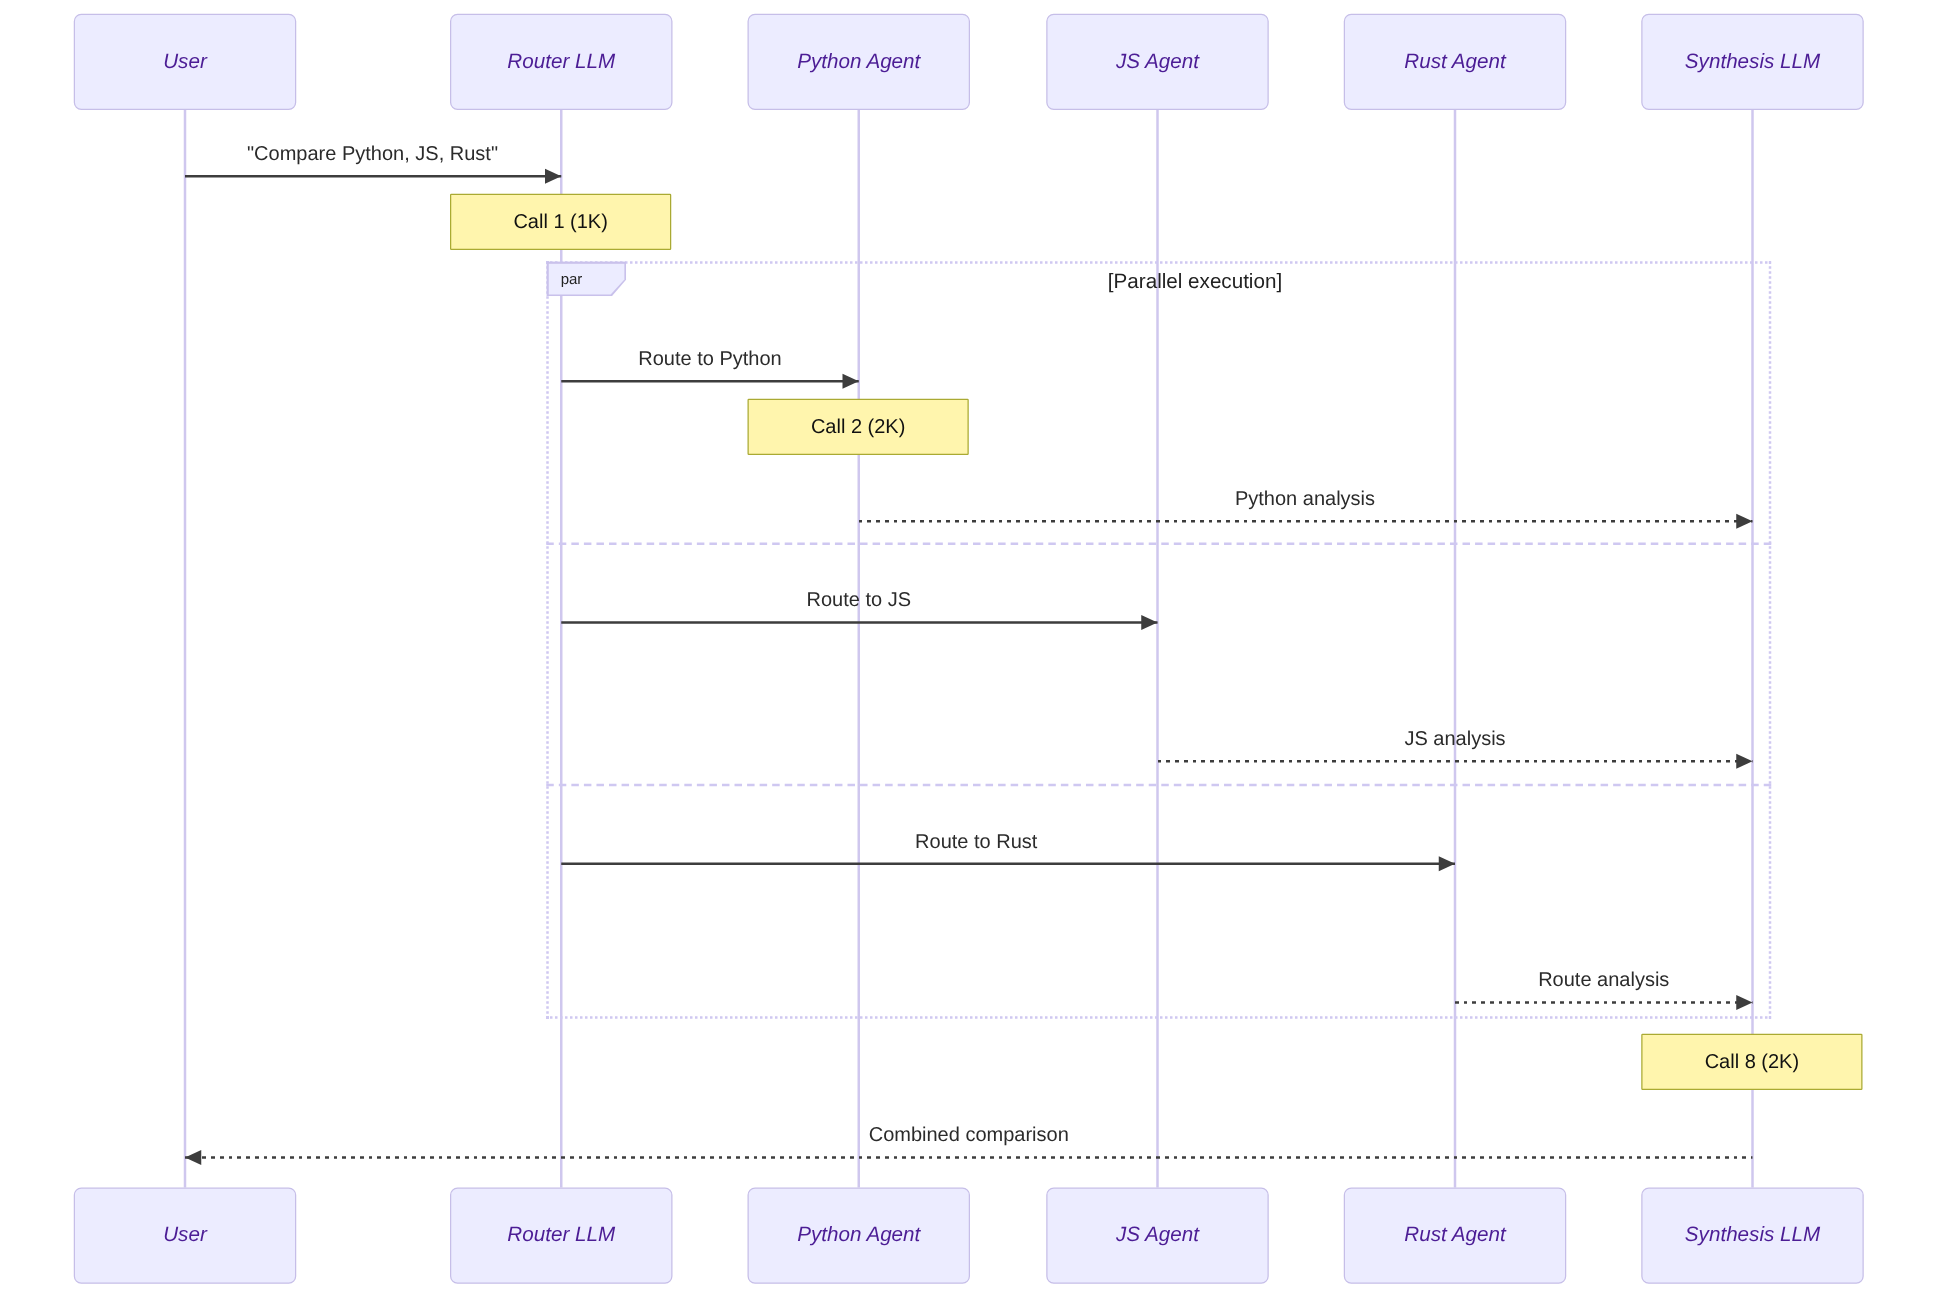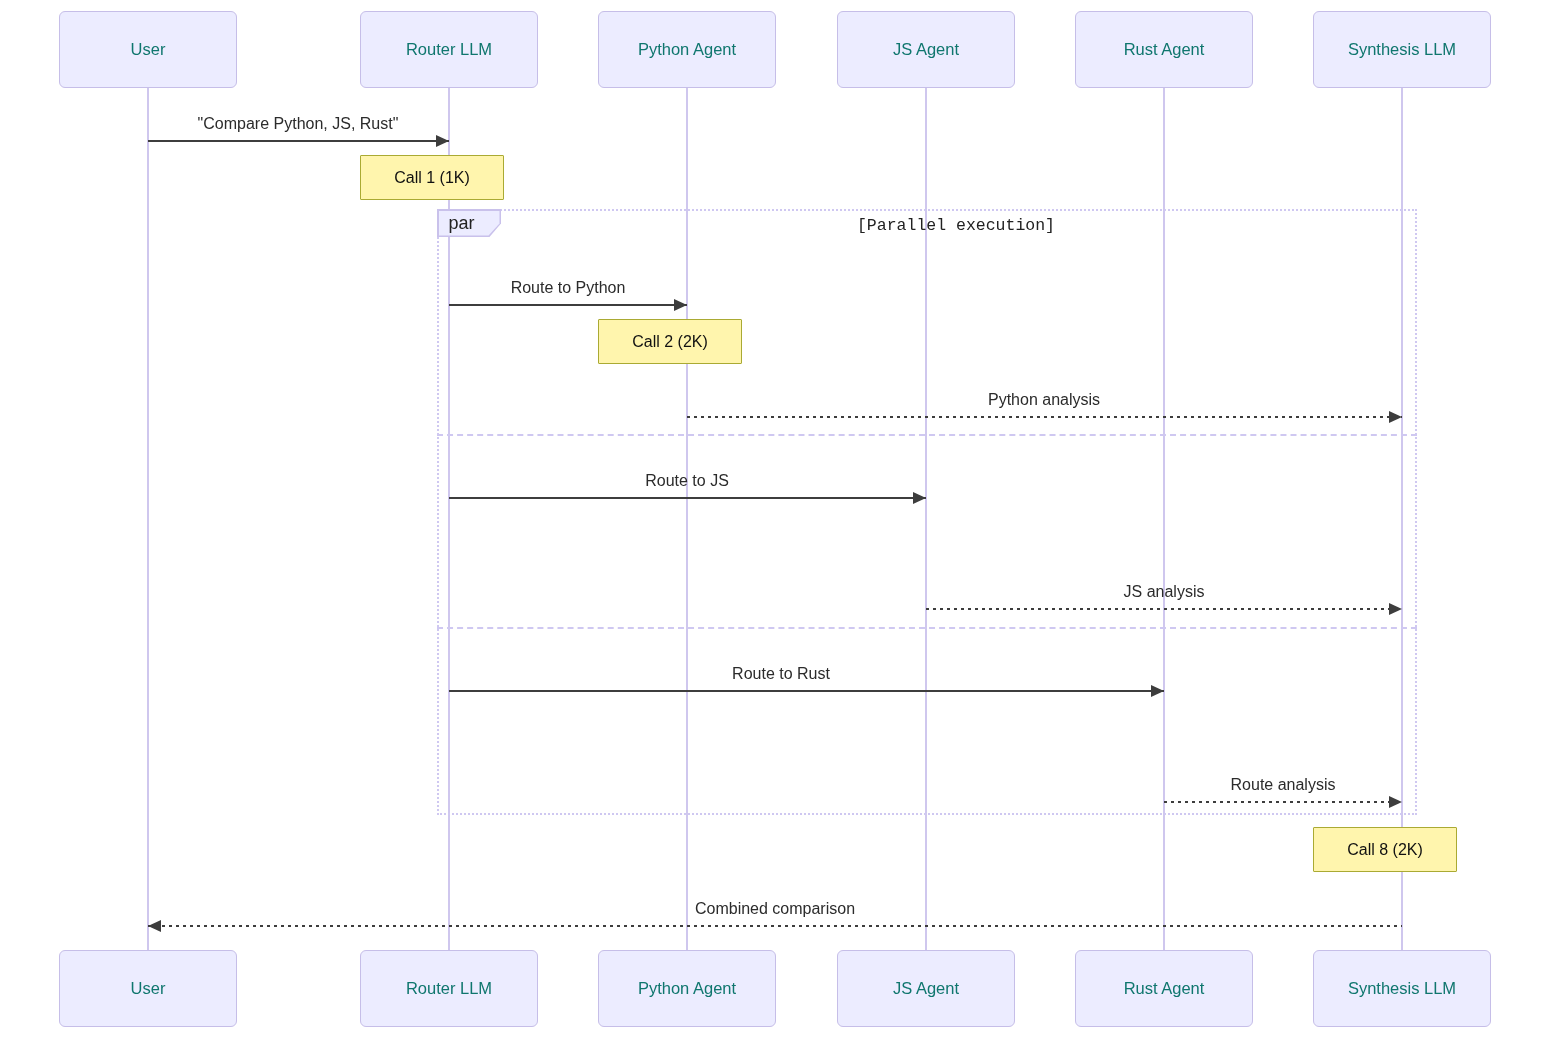--- a/index.html
+++ b/index.html
@@ -17,23 +17,24 @@
     position: absolute;
     width: 178px;
     height: 77px;
     background: #ECECFF;
     border: 1px solid #C6BEE8;
     border-radius: 6px;
     display: flex;
     align-items: center;
     justify-content: center;
     font-size: 16.5px;
-    color: #0f766e;
+    color: #4c1d95;
     z-index: 5;
     box-sizing: border-box;
+    font-style: italic;
   }
   .actor.top    { top: 11px; }
   .actor.bottom { top: 950px; }
 
   
   .lifeline {
     position: absolute;
     top: 88px;
     height: 862px;
     width: 2px;
@@ -64,21 +65,21 @@
     border-top: 6px solid transparent;
     border-bottom: 6px solid transparent;
     z-index: 3;
   }
   .arrowhead.right { border-left: 13px solid #3d3d3d; }
   .arrowhead.left  { border-right: 13px solid #3d3d3d; }
 
   
   .note {
     position: absolute;
-    width: 144px;
+    width: 177px;
     height: 45px;
     background: #FFF5AD;
     border: 1.5px solid #AAAA33;
     border-radius: 1px;
     display: flex;
     align-items: center;
     justify-content: center;
     font-size: 16px;
     color: #111111;
     z-index: 6;
@@ -111,34 +112,33 @@
     z-index: 4;
   }
   .par-label-inner {
     position: absolute;
     inset: 1.5px;
     background: #ECECFF;
     clip-path: polygon(0 0, 100% 0, 100% 52%, 82% 100%, 0 100%);
     display: flex;
     align-items: center;
     padding-left: 10px;
-    font-size: 18px;
+    font-size: 12px;
     color: #222222;
     box-sizing: border-box;
   }
   .par-condition {
     position: absolute;
     left: 806px; top: 216px;
     width: 300px;
     text-align: center;
     font-size: 16.5px;
     color: #222222;
     z-index: 2;
     white-space: nowrap;
-    font-family: Liberation Mono, monospace;
   }
 </style>
 </head>
 <body>
 
 <div id="canvas">
 
   <div class="lifeline" style="left:147px"></div>
   <div class="lifeline" style="left:448px"></div>
   <div class="lifeline" style="left:686px"></div>

